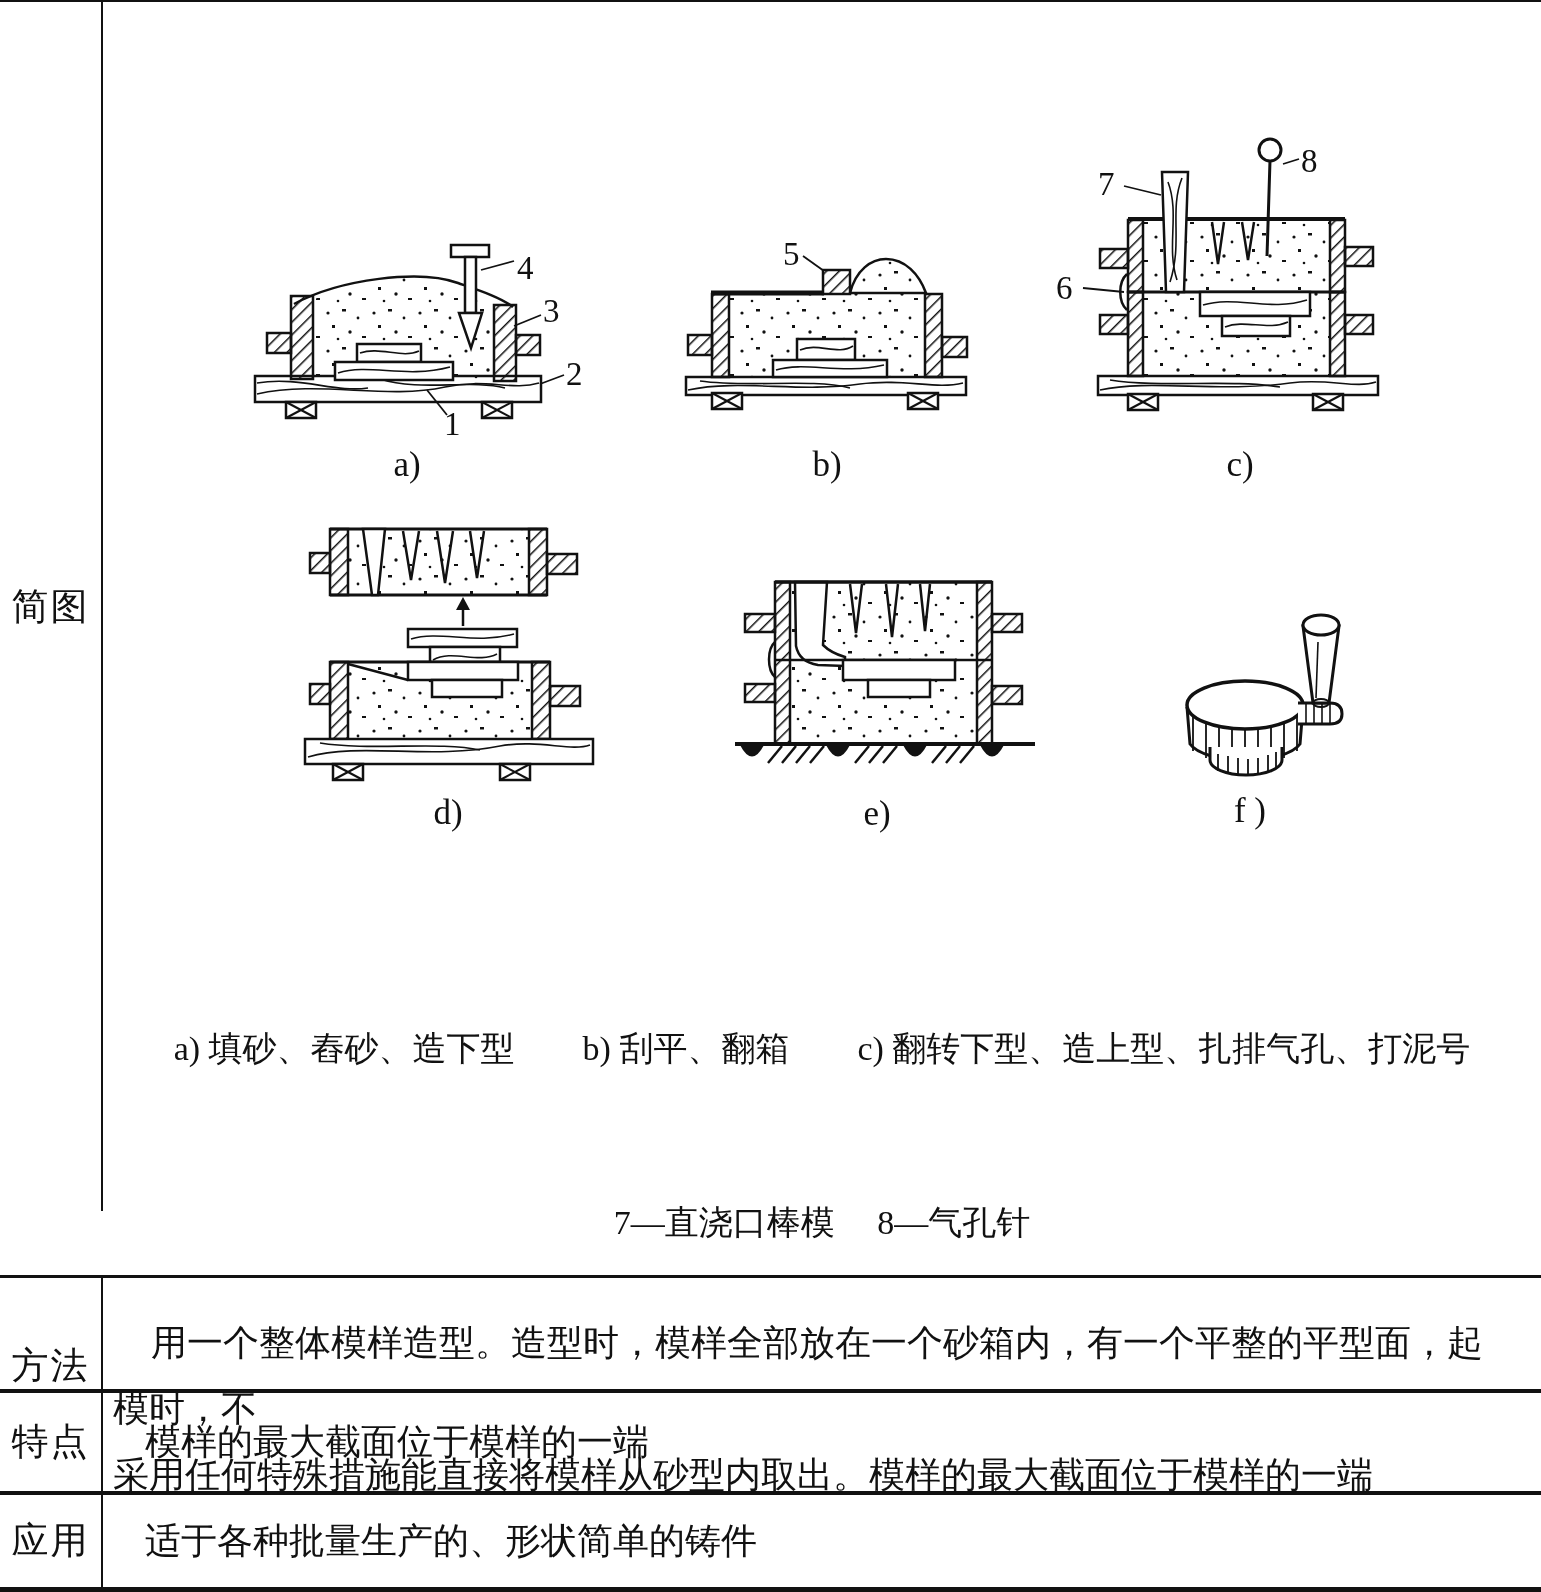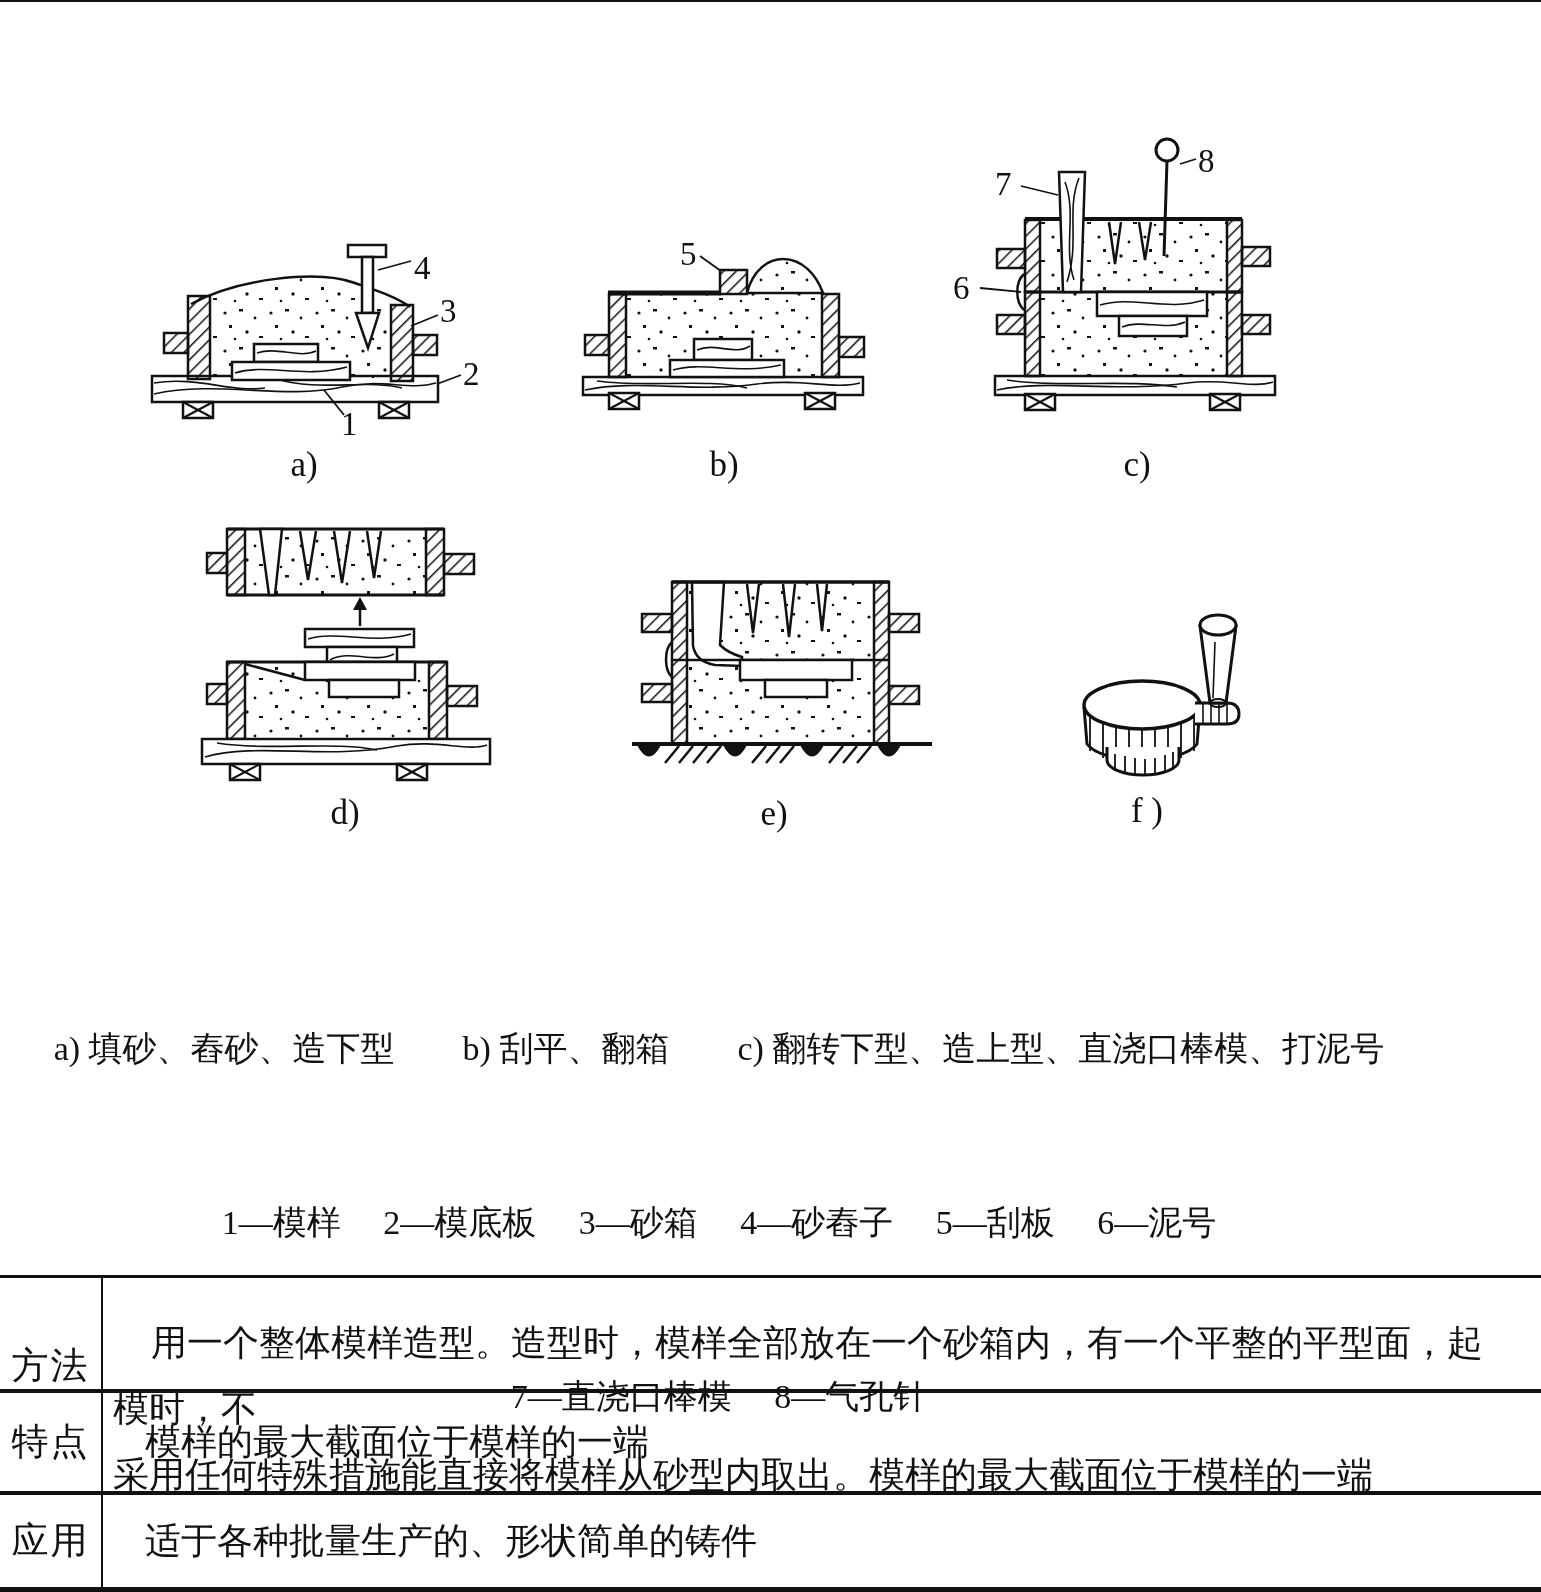--- a/index.html
+++ b/index.html
@@ -19,20 +19,21 @@
 .method-text{padding:32px 26px 0 10px;font-size:36px;line-height:66px}
 .method-line1{text-indent:38px}
 .simple-text{display:flex;align-items:center;height:100%;padding-left:42px;font-size:36px}
 </style>
 </head>
 <body>
 
 <div class="page">
 
   <div class="row" id="row-diagram">
+    <div class="row-label">简图</div>
     <div class="row-content">
 
       <svg class="diagram-svg" viewBox="103 0 1438 890">
         <defs>
           <pattern id="hatch" patternUnits="userSpaceOnUse" width="9" height="9" patternTransform="rotate(45)">
             <line x1="0" y1="0" x2="0" y2="9" stroke="#111" stroke-width="3"></line>
           </pattern>
           <pattern id="sand" patternUnits="userSpaceOnUse" width="46" height="38">
             <circle cx="6" cy="7" r="1.6" fill="#111"></circle>
             <rect x="20" y="3" width="4" height="2.5" fill="#111"></rect>
@@ -258,22 +259,21 @@
           </g>
           <polygon points="1303,624 1339,624 1329,701 1313,701" fill="#fff" stroke="#111" stroke-width="3"></polygon>
           <ellipse cx="1321" cy="623" rx="18" ry="10" fill="#fff" stroke="#111" stroke-width="3"></ellipse>
           <line x1="1318" y1="640" x2="1316" y2="696" stroke="#111" stroke-width="1.6"></line>
           <ellipse cx="1321" cy="701" rx="8" ry="4" fill="none" stroke="#111" stroke-width="2"></ellipse>
           <text class="figlabel" x="1250" y="820">f )</text>
         </g>
       </svg>
 
       <div class="captions">
-        <div>a) 填砂、舂砂、造下型　　b) 刮平、翻箱　　c) 翻转下型、造上型、直浇口棒模、打泥号</div>
-        <div>1—模样　 2—模底板　 3—砂箱　 4—砂舂子　 5—刮板　 6—泥号</div>
+        <div>a) 填砂、舂砂、造下型　　b) 刮平、翻箱　　c) 翻转下型、造上型、扎排气孔、打泥号</div>
         <div>7—直浇口棒模　 8—气孔针</div>
       </div>
     </div>
   </div>
 
   <div class="row" id="row-method">
     <div class="row-label">方法</div>
     <div class="row-content">
       <div class="method-text">
         <div class="method-line1">用一个整体模样造型。造型时，模样全部放在一个砂箱内，有一个平整的平型面，起模时，不</div>

